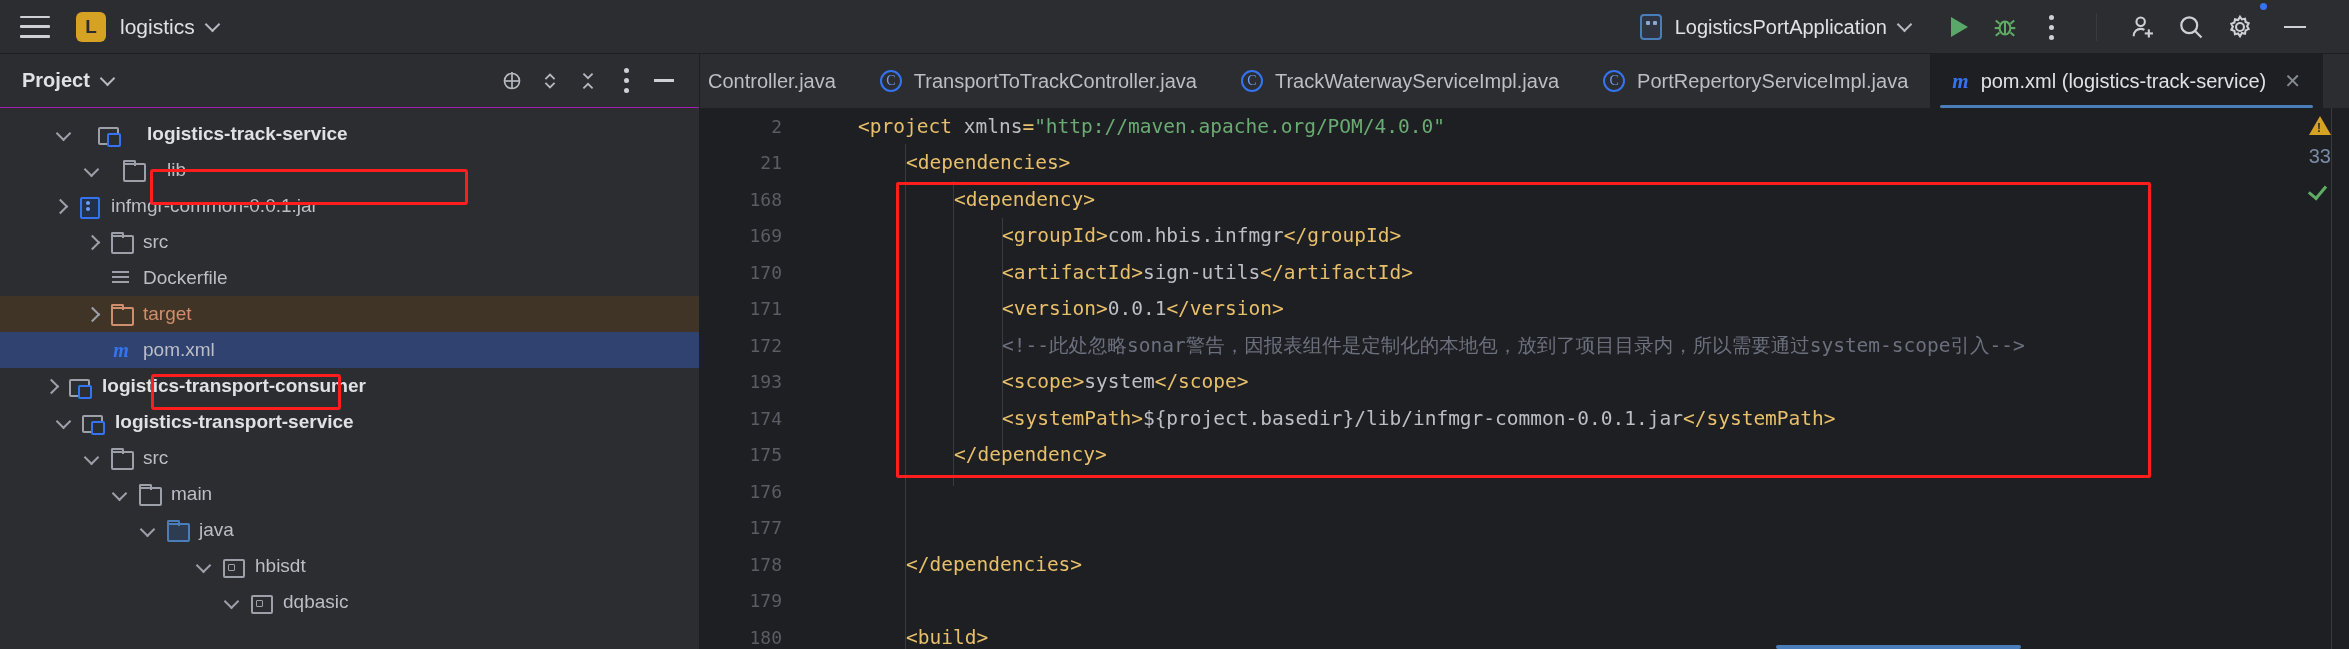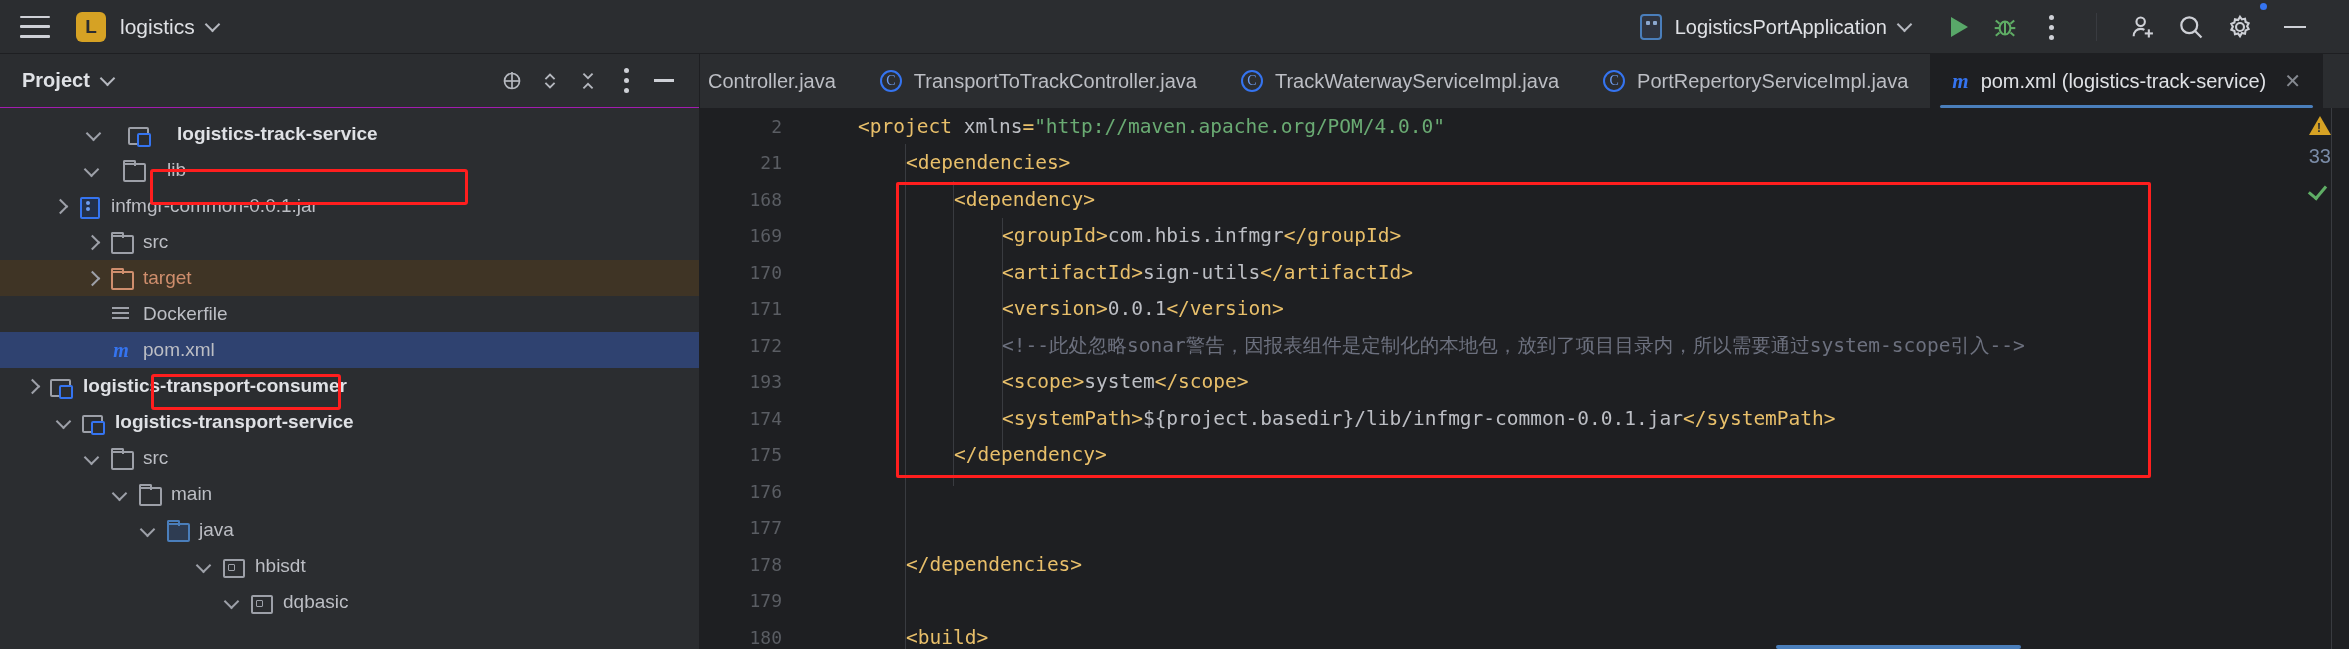--- a/index.html
+++ b/index.html
@@ -302,56 +302,56 @@
               <i></i>
             </span>
         </div>
         <div class="sb-act">
           <span class="minus" style="width:20px"></span>
         </div>
       </div>
     </div>
 
     <div class="tree" id="tree">
-        <div class="row" style="padding-left: 86px; gap: 16px;">
+        <div class="row" style="padding-left: 56px; gap: 16px;">
           <span class="arrow down"></span>
           <span class="ico module"></span>
           <span class="lbl bold">logistics-track-service</span>
         </div>
         <div class="row" style="padding-left: 84px; gap: 12px;">
           <span class="arrow down"></span>
           <span class="ico folder"></span>
           <span class="lbl">lib</span>
         </div>
         <div class="row" style="padding-left: 52px;">
           <span class="arrow right"></span>
           <span class="ico jar"></span>
           <span class="lbl">infmgr-common-0.0.1.jar</span>
         </div>
         <div class="row" style="padding-left: 84px;">
           <span class="arrow right"></span>
           <span class="ico folder"></span>
           <span class="lbl">src</span>
         </div>
+        <div class="row" style="padding-left: 84px;">
+          <span class="arrow none"></span>
+          <span class="ico filelines"></span>
+          <span class="lbl">Dockerfile</span>
+        </div>
         <div class="row highlight-target" style="padding-left: 84px;">
           <span class="arrow right"></span>
           <span class="ico folder-orange"></span>
           <span class="lbl orange">target</span>
         </div>
-        <div class="row" style="padding-left: 84px;">
-          <span class="arrow none"></span>
-          <span class="ico filelines"></span>
-          <span class="lbl">Dockerfile</span>
-        </div>
         <div class="row selected" style="padding-left: 84px;">
           <span class="arrow none"></span>
           <span class="ico maven">m</span>
           <span class="lbl">pom.xml</span>
         </div>
-        <div class="row" style="padding-left: 24px;">
+        <div class="row" style="padding-left: 43px;">
           <span class="arrow right"></span>
           <span class="ico module"></span>
           <span class="lbl bold">logistics-transport-consumer</span>
         </div>
         <div class="row" style="padding-left: 56px;">
           <span class="arrow down"></span>
           <span class="ico module"></span>
           <span class="lbl bold">logistics-transport-service</span>
         </div>
         <div class="row" style="padding-left: 84px;">

